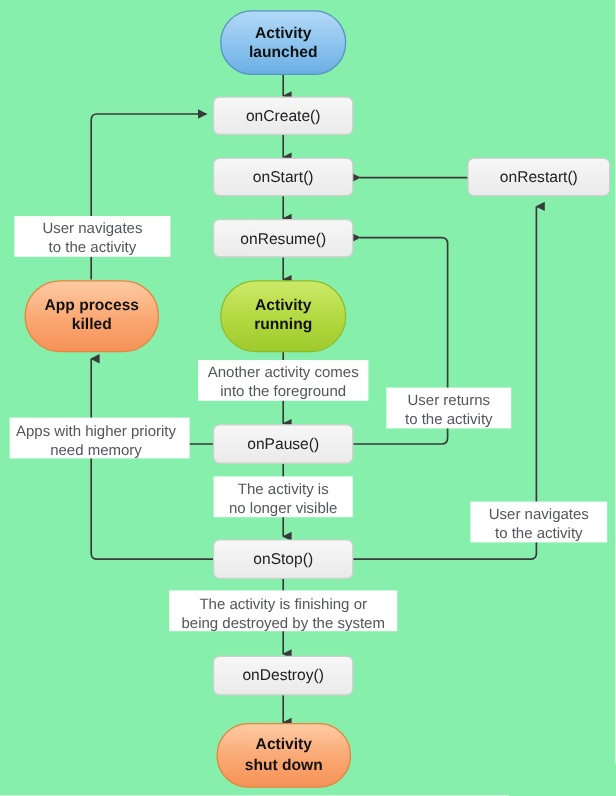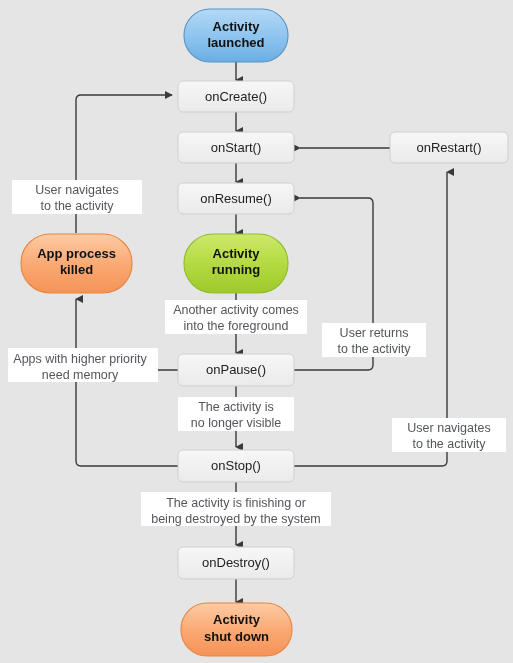--- a/index.html
+++ b/index.html
@@ -8,21 +8,21 @@
     padding: 0;
     background: #ffffff;
   }
   body {
     font-family: "Liberation Sans", sans-serif;
   }
   #diagram-root {
     position: relative;
     width: 513px;
     height: 663px;
-    background: #e5e5e5;
+    background: #86efac;
     overflow: hidden;
   }
   svg.flow {
     position: absolute;
     top: 0;
     left: 0;
     width: 513px;
     height: 663px;
   }
   .node-text {

